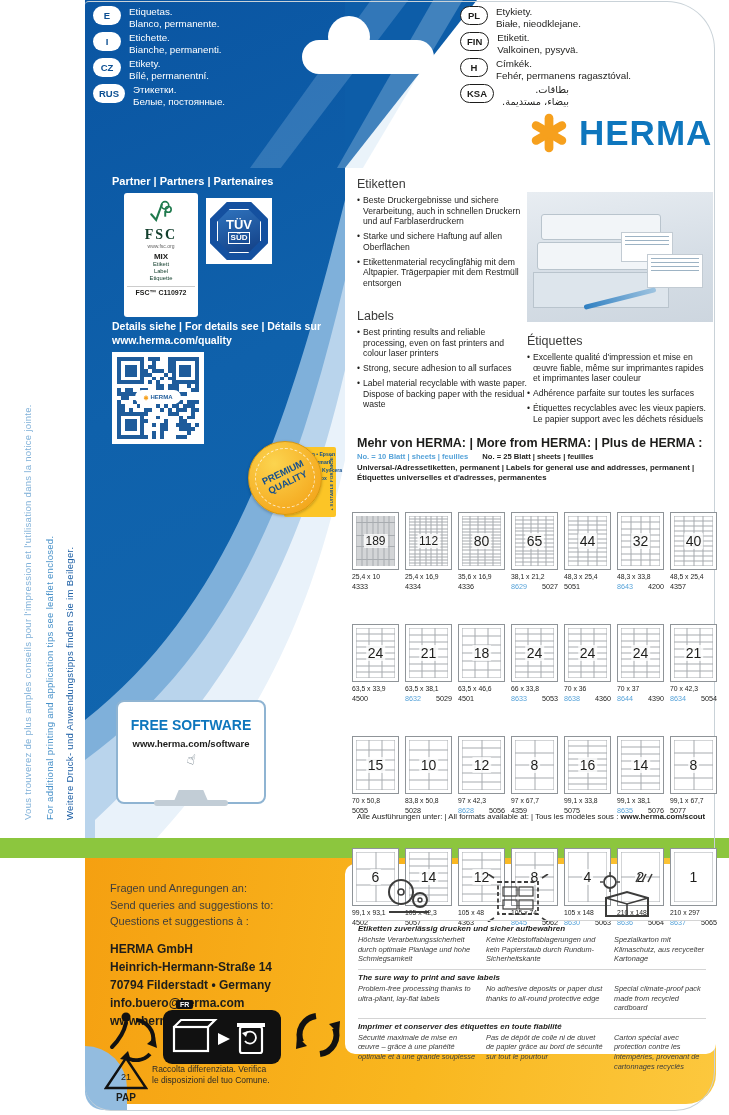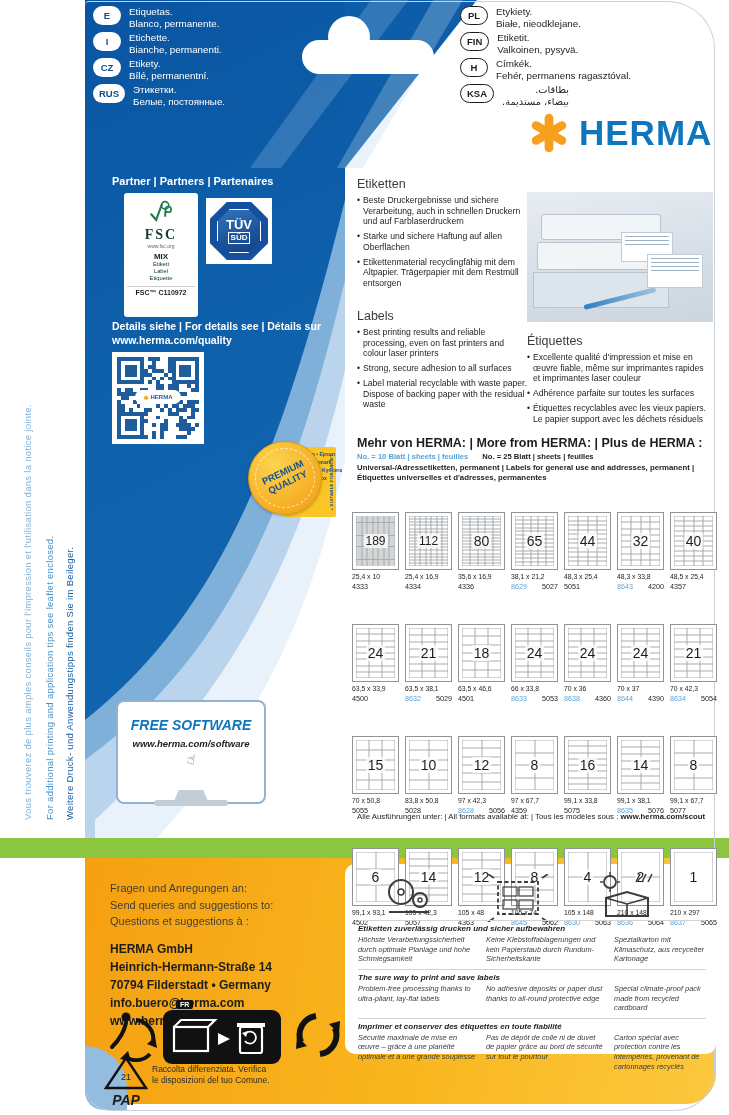--- a/index.html
+++ b/index.html
@@ -104,41 +104,41 @@
   .p-num.small { font-size:12px; }
   .p-size { font-size:6.8px; margin-top:3px; height:8px; white-space:nowrap; }
   .p-codes { display:flex; justify-content:space-between; font-size:7.2px; margin-top:1px; }
   .p-codes.single { justify-content:flex-start; }
   .p-code-blue { color:#57a3d9; }
   .p-code-black { color:#1d1d1b; }
   #more-footer { left:357px; top:812px; width:360px; font-size:7.8px; z-index:4; }
   #more-footer .footer-url { font-weight:bold; }
 
   
-  #software-box { left:116px; top:700px; width:150px; height:104px; background:#fff; border:2px solid #8fb4d2; border-radius:8px; z-index:4; text-align:center;font-style:italic; }
+  #software-box { left:116px; top:700px; width:150px; height:104px; background:#fff; border:2px solid #8fb4d2; border-radius:8px; z-index:4; text-align:center; }
   #software-box .sw-title { color:#0e76bd; font-weight:bold; font-size:14px; margin-top:15px; }
   #software-box .sw-url { color:#1d1d1b; font-weight:bold; font-size:9.5px; margin-top:5px; }
   #software-box .sw-hand { display:inline-block; font-family:"DejaVu Sans", sans-serif; font-size:14px; color:#5a6a76; transform:rotate(14deg); margin-top:2px; }
   #monitor-neck { left:174px; top:790px; width:34px; height:11px; background:#c2cdd6; clip-path:polygon(14% 0,86% 0,100% 100%,0 100%); z-index:4; }
   #monitor-base { left:154px; top:800px; width:74px; height:6px; background:#c2cdd6; border-radius:3px; z-index:4; }
 
   
   #contact { left:110px; top:880px; z-index:4; }
   #contact-intro div { font-size:11px; color:#3f3e3d; line-height:1.5; }
   #contact-address { margin-top:10px; }
   #contact-address div { font-size:12px; font-weight:bold; color:#1d1d1b; line-height:1.5; }
 
   
   #triman { left:106px; top:1010px; z-index:4; }
   #fr-tag { left:176px; top:1000px; background:#111; color:#fff; font-size:7px; font-weight:bold; padding:1px 4px; border-radius:2px; z-index:5; }
   #fr-picto { left:163px; top:1010px; width:118px; height:54px; background:#111; border-radius:9px; z-index:4; display:flex; align-items:center; justify-content:center; }
   #greendot { left:295px; top:1012px; z-index:4; }
   #pap-tri { left:104px; top:1056px; width:44px; text-align:center; z-index:4; position:absolute; }
   #pap-tri .pap-num { position:absolute; left:0; right:0; top:16px; font-size:9px; color:#1d1d1b; }
-  #pap-tri .pap-label { font-size:14px; font-weight:bold; margin-top:-2px;font-style:italic; }
+  #pap-tri .pap-label { font-size:10px; font-weight:bold; margin-top:-2px; }
   #recycle-note { left:152px; top:1064px; width:122px; font-size:8.5px; color:#2a2a29; line-height:1.3; z-index:4; }
 
   
   #storage-panel { left:345px; top:864px; width:371px; height:190px; background:#fff; border-radius:10px; z-index:3; }
   .storage-icon { position:absolute; z-index:4; }
   #icon-rollers { left:385px; top:874px; }
   #icon-sheet { left:486px; top:874px; }
   #icon-climate { left:598px; top:872px; }
   #storage-text { position:absolute; left:358px; top:920px; width:348px; z-index:4;font-style:italic; }
   .storage-block { border-top:1px solid #d4d4d4; padding-top:3px; margin-bottom:5px; }

